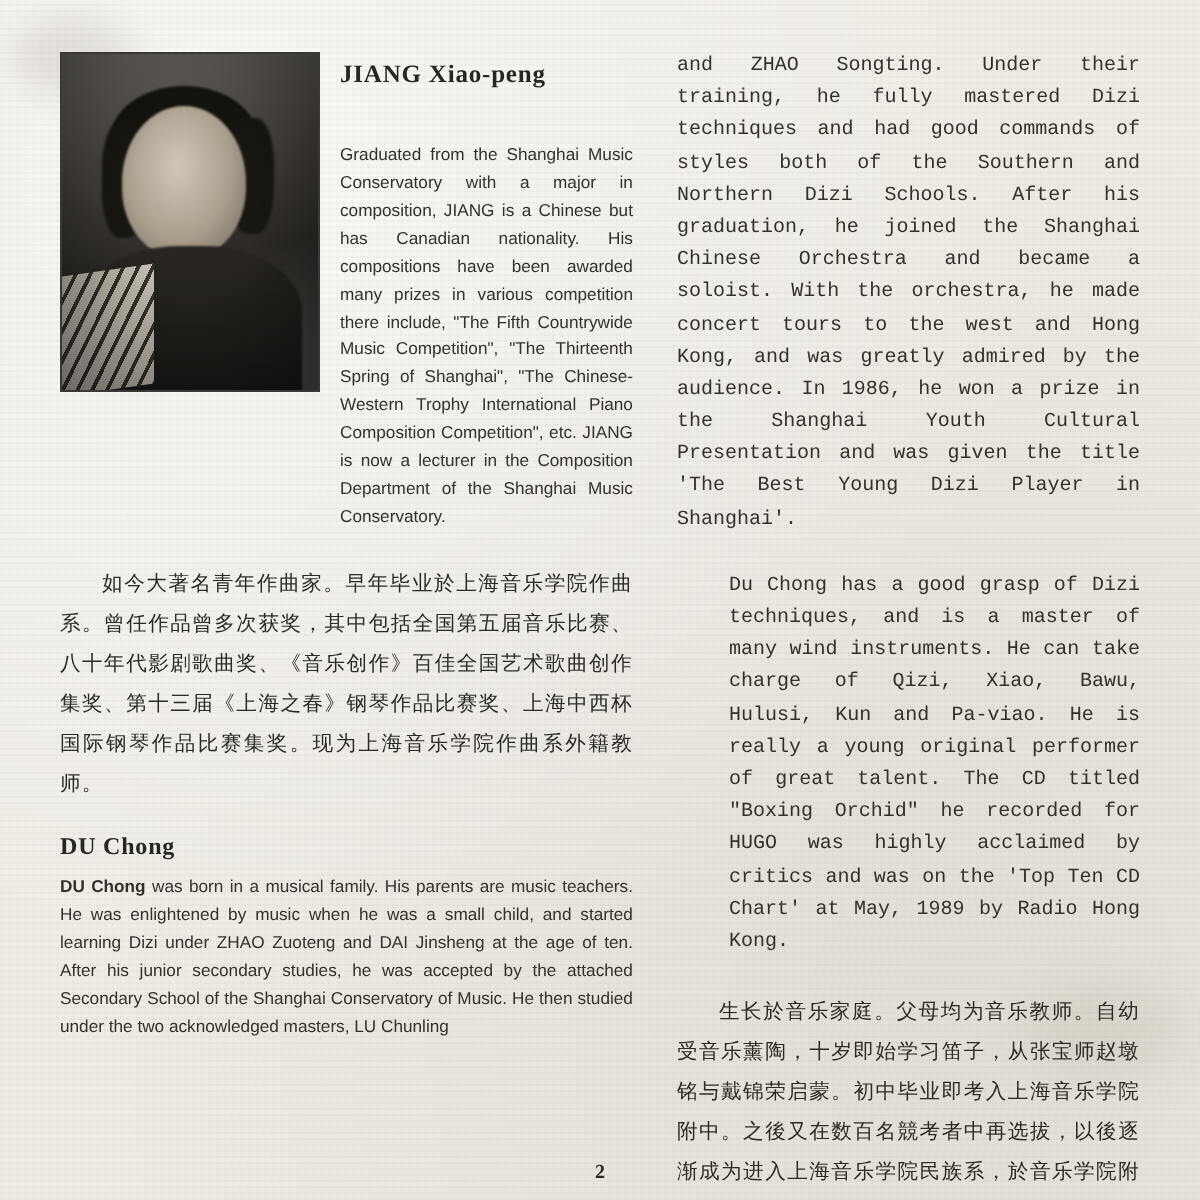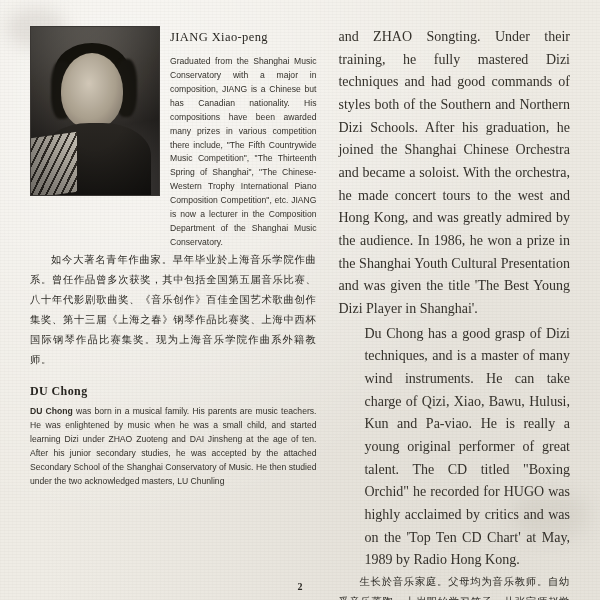--- a/index.html
+++ b/index.html
@@ -126,24 +126,24 @@
   }
   .photo .vig {
     position: absolute;
     inset: 0;
     background: radial-gradient(ellipse at 50% 45%, rgba(0,0,0,0) 35%, rgba(0,0,0,0.45) 100%);
   }
 
   .name-en {
     font-family: "Liberation Serif", serif;
     font-size: 12.5px;
-    font-weight: normal;
+    font-weight: bold;
     letter-spacing: 0.4px;
     color: #2a2823;
-    margin: 4px 0 10px 0;
+    margin: 4px 0 26px 0;
   }
   .bio-en {
     font-size: 8.6px;
     line-height: 1.62;
     color: #35322c;
     text-align: justify;
     font-family: Liberation Sans, sans-serif;
   }
 
   
@@ -157,47 +157,46 @@
   }
   .cn-body {
     font-size: 10.3px;
     line-height: 1.95;
     color: #2e2c27;
     text-align: justify;
     letter-spacing: 0.6px;
     font-family: "DejaVu Sans", sans-serif;
   }
   .cn-body p {
-    margin: 0 0 4px 0;
+    margin: 16px 0 4px 0;
     text-indent: 21px;
-    font-family: Liberation Mono, monospace;
   }
 
   .sub-en-heading {
     font-size: 12px;
     font-weight: bold;
     color: #2a2823;
     letter-spacing: 0.4px;
     margin: 14px 0 6px 0;
     font-family: "Liberation Serif", serif;
   }
   .lead-name {
     font-weight: bold;
   }
 
   
   .right-top {
-    font-size: 14px;
+    font-size: 10px;
     line-height: 1.62;
     color: #35322c;
     text-align: justify;
-    font-family: Liberation Serif, serif;
+    font-family: Liberation Mono, monospace;
   }
   .right-indent {
-    margin-top: 2px;
+    margin-top: 17px;
     padding-left: 26px;
   }
   .page-number {
     position: absolute;
     bottom: 8px;
     left: 50%;
     transform: translateX(-50%);
     font-size: 10px;
     font-weight: bold;
     color: #2b2925;

